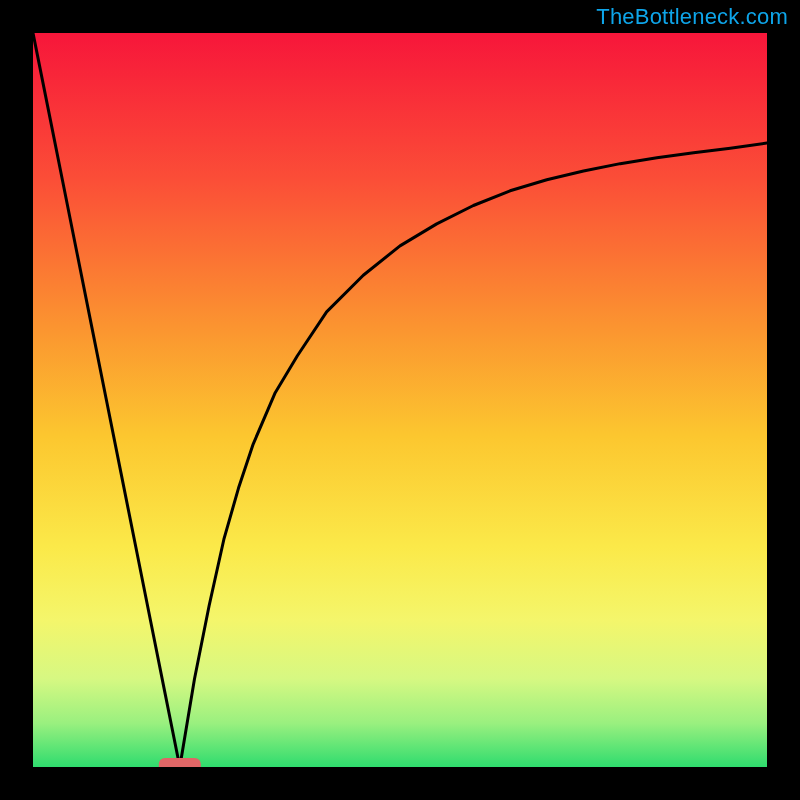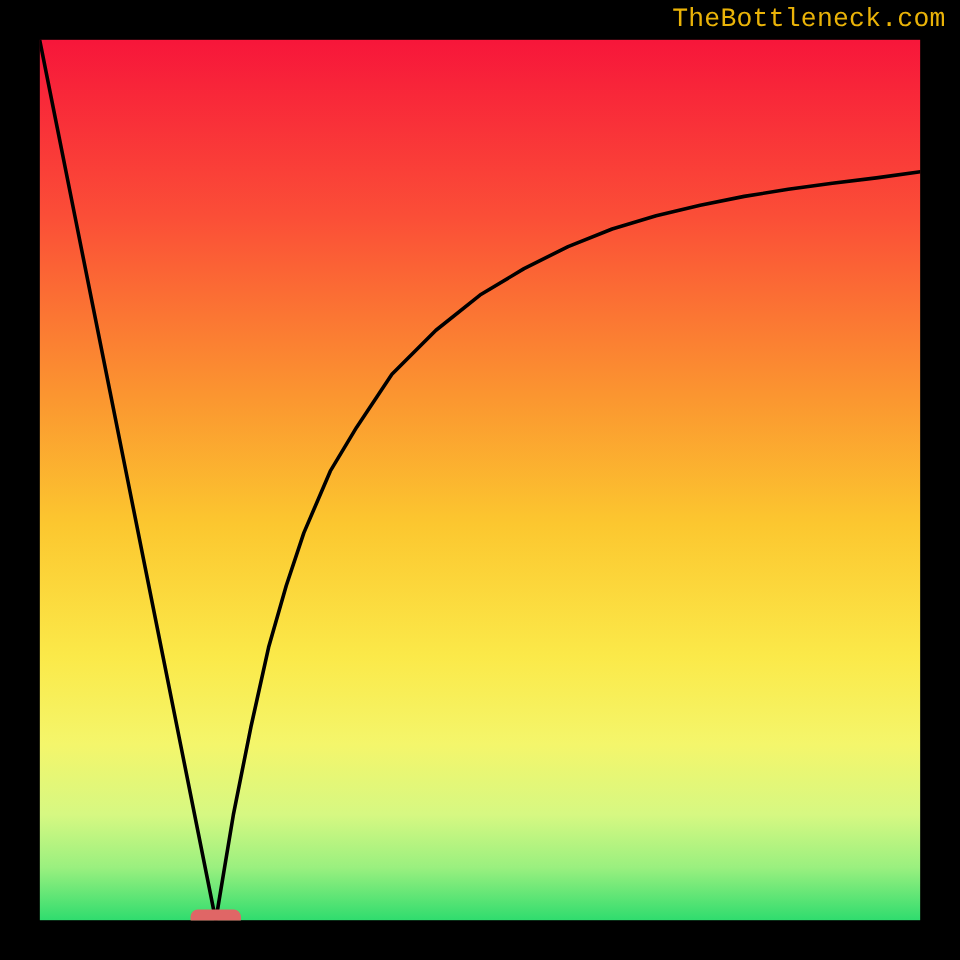--- a/index.html
+++ b/index.html
@@ -14,26 +14,25 @@
   .frame {
     position: relative;
     width: 800px;
     height: 800px;
     background: #000;
   }
   .watermark {
     position: absolute;
     top: 4px;
     right: 12px;
-    color: #eab308;
+    color: #0ea5e9;
     font-size: 22px;
     font-weight: 400;
     letter-spacing: 0.2px;
     z-index: 5;
-    font-family: Liberation Mono, monospace;
   }
   .plot {
     position: absolute;
     left: 33px;
     top: 33px;
     width: 734px;
     height: 734px;
     
   }
   svg { display:block; }

